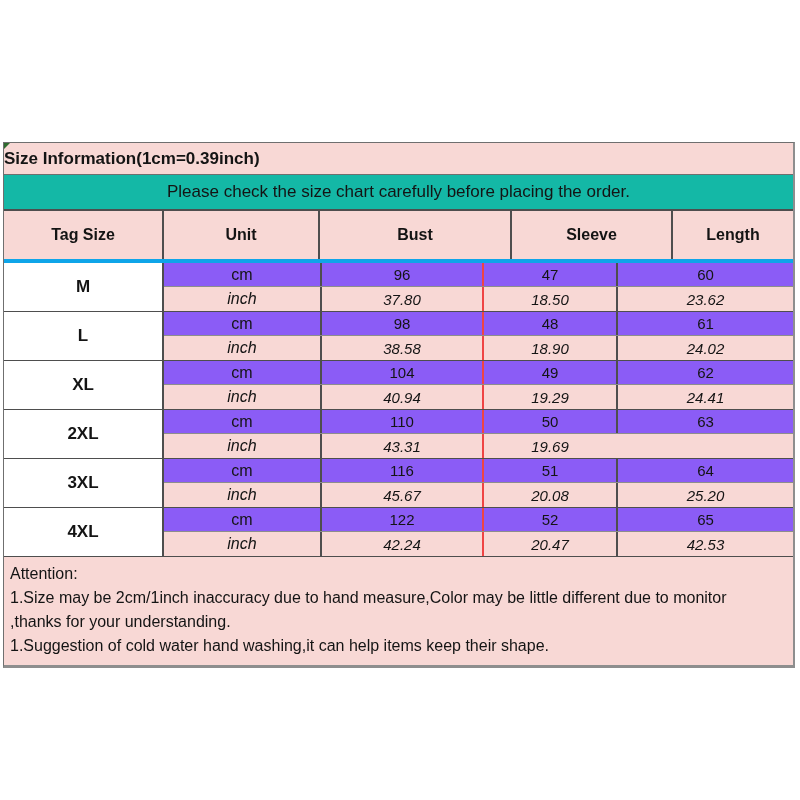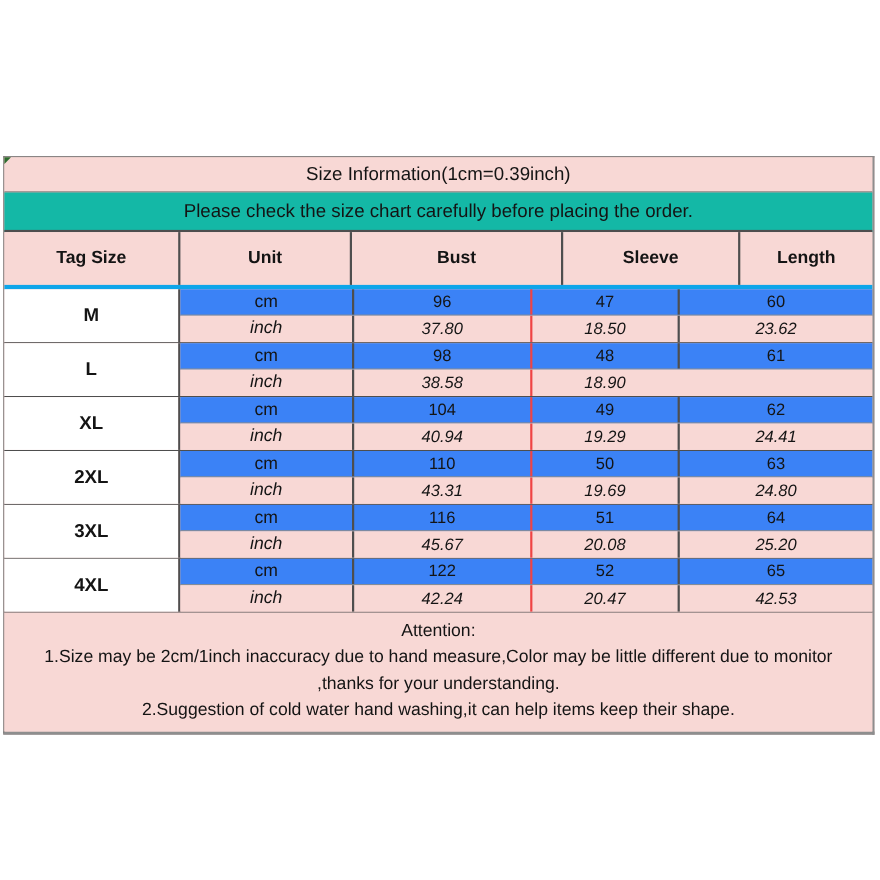--- a/index.html
+++ b/index.html
@@ -14,22 +14,22 @@
     border-right:2px solid #8e8e8e;
     border-bottom:3px solid #8e8e8e;
     background:#f8d8d5;
     box-sizing:border-box;
   }
   .green-corner{
     position:absolute;left:0;top:0;width:0;height:0;
     border-top:6px solid #2e6b2e;border-right:6px solid transparent;
   }
   .row-title{
-    height:31px;line-height:31px;text-align:center;
-    font-weight:normal;font-size:17px;
+    height:31px;line-height:31px;
+    font-weight:bold;font-size:17px;
     border-bottom:1px solid #6f6f6f;background:#f8d8d5;
   }
   .row-subtitle{
     height:34px;line-height:34px;text-align:center;font-size:17px;
     border-bottom:2px solid #4e4e4e;background:#14b8a6;
   }
   .row-header{
     display:flex;height:48px;border-bottom:4px solid #0ea5e9;
     font-weight:bold;font-size:16px;background:#f8d8d5;
   }
@@ -42,34 +42,34 @@
   .row-header .cell:nth-child(4){width:161px;border-left:2px solid #4e4e4e;}
   .row-header .cell:nth-child(5){flex:1;border-left:2px solid #4e4e4e;}
   .block{display:flex;border-bottom:1px solid #4e4e4e;}
   .tagcell{
     width:158px;background:#ffffff;
     display:flex;align-items:center;justify-content:center;
     font-weight:bold;font-size:17px;box-sizing:border-box;
   }
   .rows{flex:1;border-left:2px solid #4e4e4e;}
   .r{display:flex;height:24px;font-size:15px;}
-  .r.cm{background:#3b82f6;border-bottom:1px solid #8d8d8d;box-sizing:border-box;}
+  .r.cm{background:#8b5cf6;border-bottom:1px solid #8d8d8d;box-sizing:border-box;}
   .r.inch{background:#f8d8d5;font-style:italic;}
   .r .cell{
     display:flex;align-items:center;justify-content:center;box-sizing:border-box;
   }
   .r .cell.unit{width:156px;font-size:16px;}
   .r .cell.bust{width:162px;border-left:2px solid #4e4e4e;}
   .r .cell.sleeve{width:134px;border-left:2px solid #ef4444;}
   .r .cell.len{flex:1;border-left:2px solid #4e4e4e;}
   .attention{
     background:#f8d8d5;font-size:16px;line-height:24px;
     padding:5px 6px 7px 6px;
   }
-  .attention div{white-space:nowrap;overflow:hidden;text-align:center;}
+  .attention div{white-space:nowrap;overflow:hidden;}
 </style>
 </head>
 <body>
 
 <div class="table-wrap">
   <span class="green-corner"></span>
 
   <div class="row-title">Size Information(1cm=0.39inch)</div>
 
   <div class="row-subtitle">Please check the size chart carefully before placing the order.</div>
@@ -106,20 +106,21 @@
           <div class="r cm">
             <div class="cell unit">cm</div>
             <div class="cell bust">98</div>
             <div class="cell sleeve">48</div>
             <div class="cell len">61</div>
           </div>
           <div class="r inch">
             <div class="cell unit">inch</div>
             <div class="cell bust">38.58</div>
             <div class="cell sleeve">18.90</div>
+            <div class="cell len">24.02</div>
           </div>
         </div>
       </div>
       <div class="block">
         <div class="tagcell">XL</div>
         <div class="rows">
           <div class="r cm">
             <div class="cell unit">cm</div>
             <div class="cell bust">104</div>
             <div class="cell sleeve">49</div>
@@ -139,21 +140,20 @@
           <div class="r cm">
             <div class="cell unit">cm</div>
             <div class="cell bust">110</div>
             <div class="cell sleeve">50</div>
             <div class="cell len">63</div>
           </div>
           <div class="r inch">
             <div class="cell unit">inch</div>
             <div class="cell bust">43.31</div>
             <div class="cell sleeve">19.69</div>
-            <div class="cell len">24.80</div>
           </div>
         </div>
       </div>
       <div class="block">
         <div class="tagcell">3XL</div>
         <div class="rows">
           <div class="r cm">
             <div class="cell unit">cm</div>
             <div class="cell bust">116</div>
             <div class="cell sleeve">51</div>
@@ -183,15 +183,15 @@
             <div class="cell len">42.53</div>
           </div>
         </div>
       </div>
     </div>
 
   <div class="attention">
     <div>Attention:</div>
     <div>1.Size may be 2cm/1inch inaccuracy due to hand measure,Color may be little different due to monitor</div>
     <div>,thanks for your understanding.</div>
-    <div>2.Suggestion of cold water hand washing,it can help items keep their shape.</div>
+    <div>1.Suggestion of cold water hand washing,it can help items keep their shape.</div>
   </div>
 </div>
 
 </body></html>

